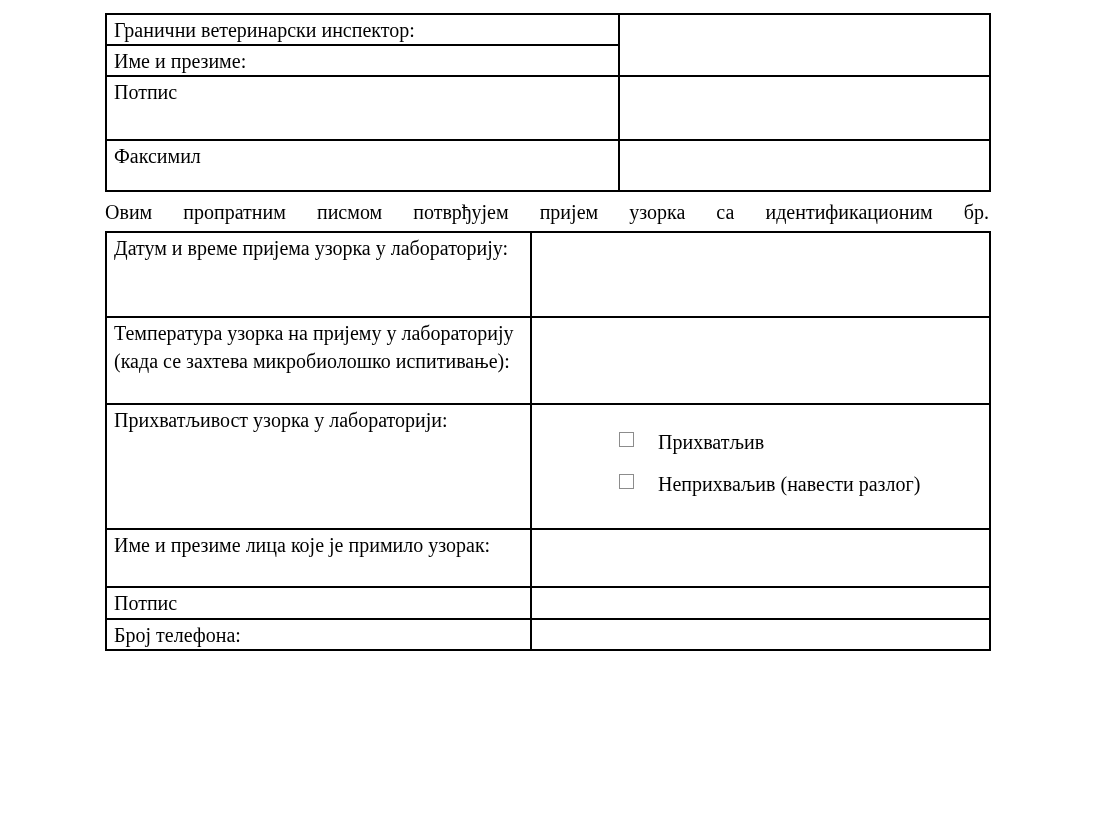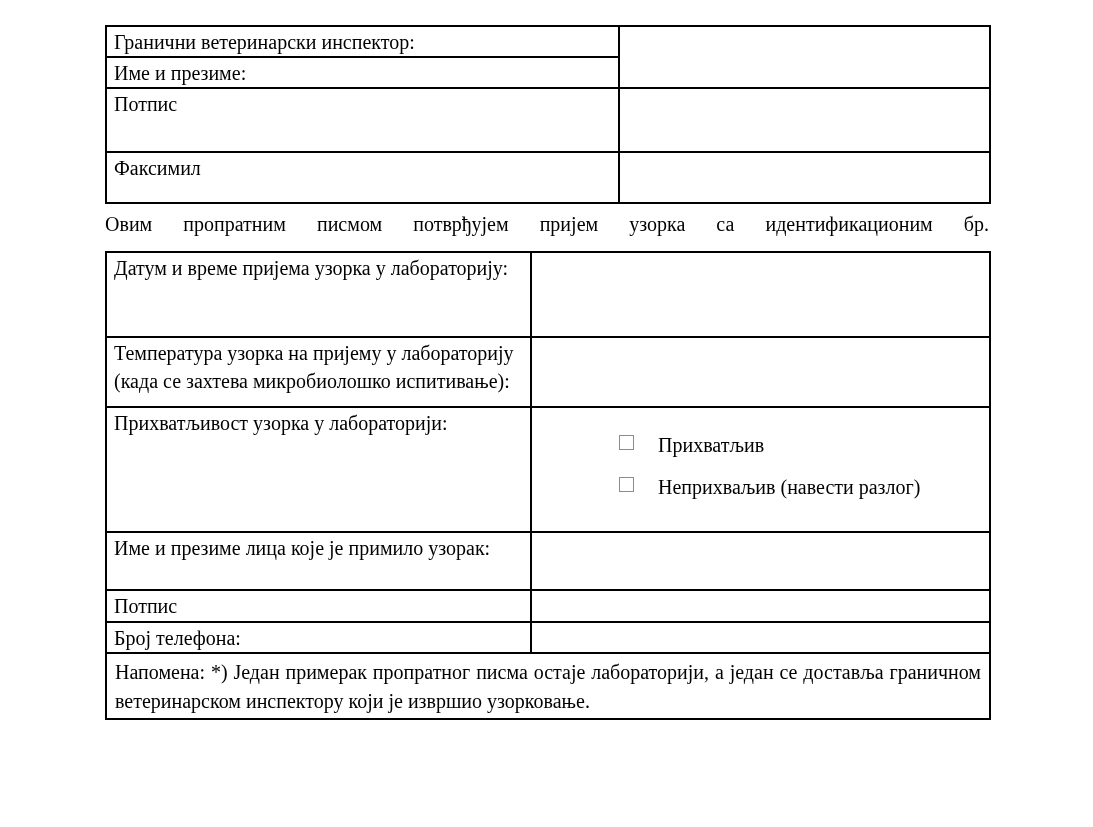--- a/index.html
+++ b/index.html
@@ -17,21 +17,20 @@
   .content {
     position: absolute;
     left: 105px;
     top: 13px;
     width: 884px;
   }
   table {
     border-collapse: collapse;
     table-layout: fixed;
     width: 884px;
-    margin-top: 12px;
   }
   td {
     border: 2px solid #000000;
     vertical-align: top;
     padding: 1px 7px 0 7px;
     line-height: 28px;
     overflow: hidden;
   }
   .para {
     margin: 6px 4px 4px 0;
@@ -105,21 +104,21 @@
     <table>
       <colgroup>
           <col style="width:425px">
           <col style="width:459px">
         </colgroup>
       <tbody>
         <tr style="height:85px">
           <td>Датум и време пријема узорка у лабораторију:</td>
           <td></td>
         </tr>
-        <tr style="height:70px">
+        <tr style="height:87px">
           <td>Температура узорка на пријему у лабораторију (када се захтева микробиолошко испитивање):</td>
           <td></td>
         </tr>
         <tr style="height:125px">
           <td>Прихватљивост узорка у лабораторији:</td>
           <td style="padding:14px">
             <div class="options">
               <div class="option">
                 <span class="checkbox"></span>
                 <span>Прихватљив</span>
@@ -136,20 +135,17 @@
           <td></td>
         </tr>
         <tr style="height:32px">
           <td>Потпис</td>
           <td></td>
         </tr>
         <tr style="height:30px">
           <td>Број телефона:</td>
           <td></td>
         </tr>
-        <tr style="height:60px">
-          <td colspan="2" class="note-cell">Напомена: *) Један примерак пропратног писма остаје лабораторији, а један се доставља граничном ветеринарском инспектору који је извршио узорковање.</td>
-        </tr>
       </tbody>
     </table>
 
   </div>
 </div>
 
 </body></html>

